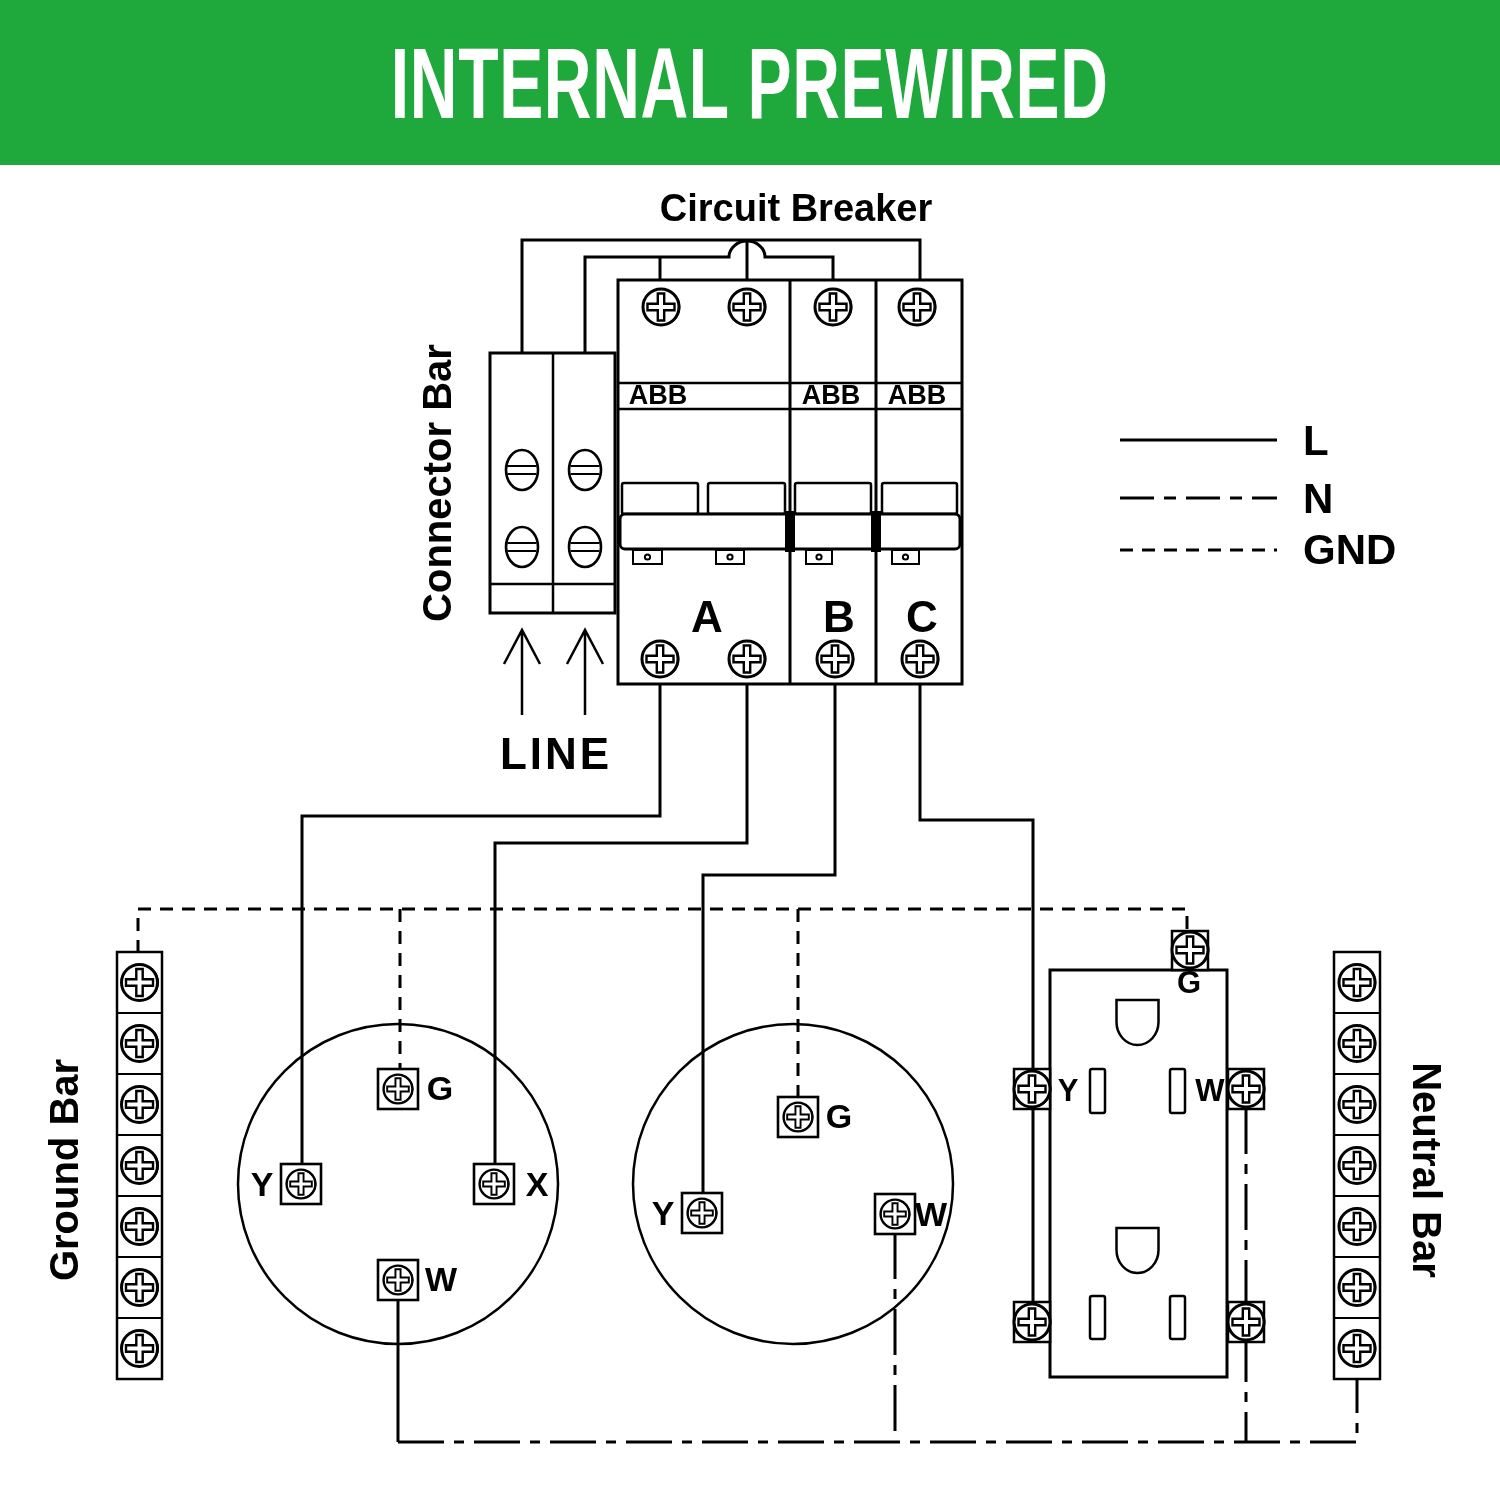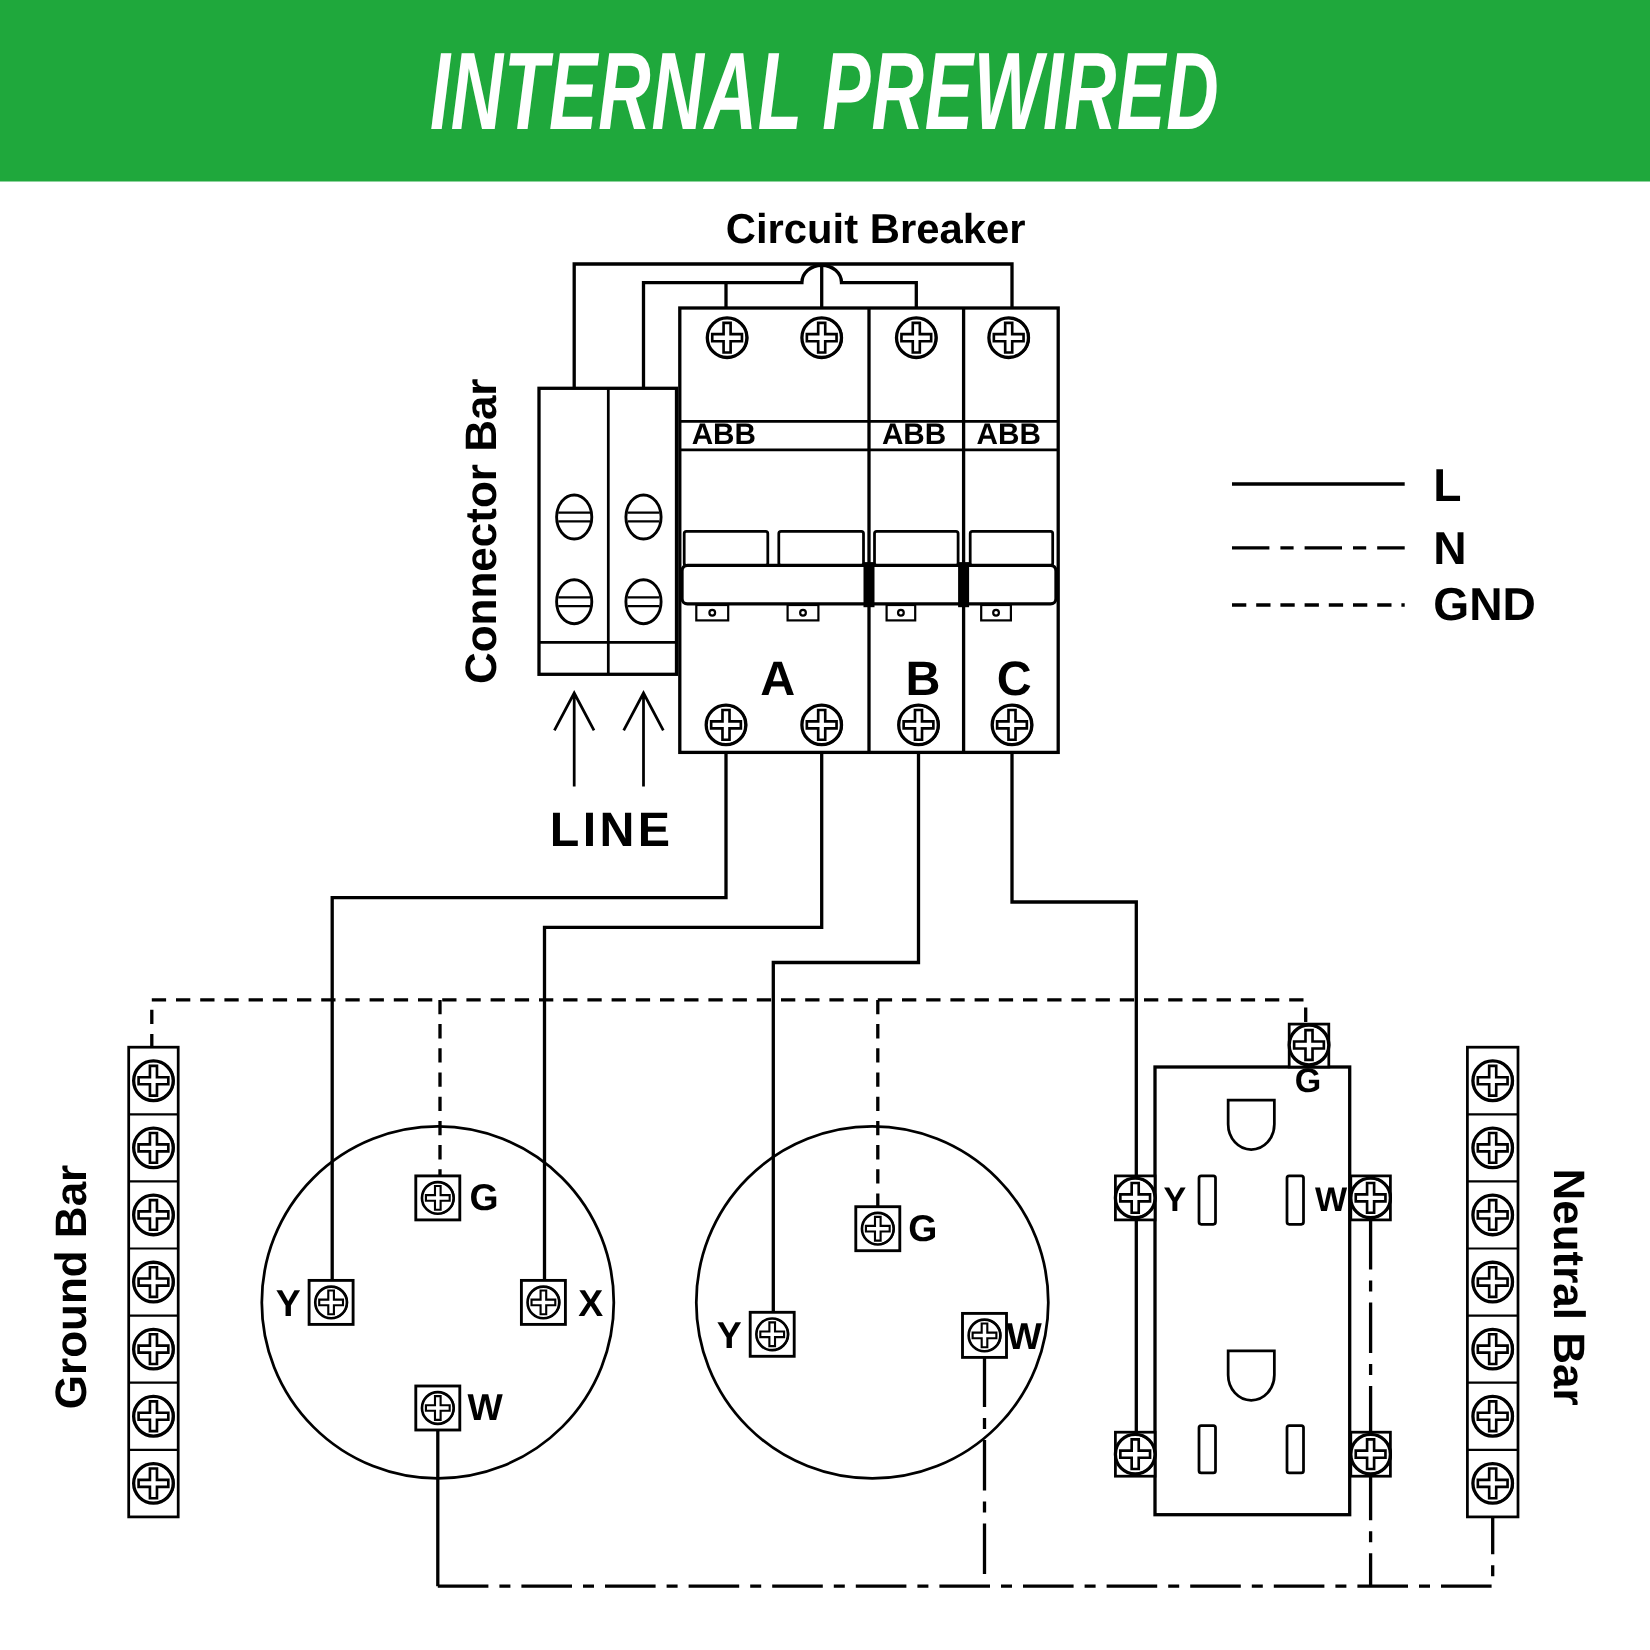--- a/index.html
+++ b/index.html
@@ -1,17 +1,17 @@
 <!DOCTYPE html>
 <html><head>
 <meta charset="utf-8">
 <style>
   html,body{margin:0;padding:0;}
   body{width:1500px;height:1500px;position:relative;background:#fff;font-family:"Liberation Sans",sans-serif;}
-  .banner{position:absolute;left:0;top:0;width:1500px;height:165px;display:flex;align-items:center;justify-content:center;overflow:visible;font-style:italic;}
+  .banner{position:absolute;left:0;top:0;width:1500px;height:165px;display:flex;align-items:center;justify-content:center;overflow:visible;}
   .banner-title{color:#fff;font-weight:bold;font-size:100px;line-height:1;transform:scaleX(0.66);transform-origin:center;white-space:nowrap;letter-spacing:1px;}
   svg.diagram{position:absolute;left:0;top:0;}
   svg text{font-family:"Liberation Sans",sans-serif;fill:#000;}
   .w{fill:none;stroke:#000;stroke-width:3;}
   .w2{fill:none;stroke:#000;stroke-width:2.5;}
   .wf{fill:#fff;stroke:#000;stroke-width:3;}
   .wf2{fill:#fff;stroke:#000;stroke-width:2.5;}
   .gnd{stroke-dasharray:13 9;}
   .nn{stroke-dasharray:46 10 10 10;}
   .t-cb{font-size:38px;font-weight:bold;}

